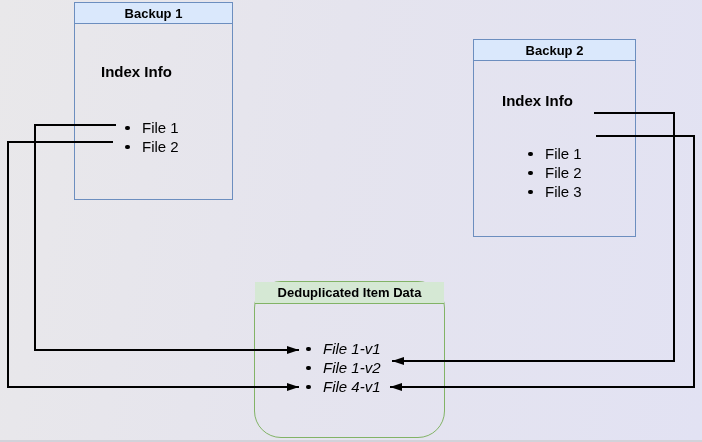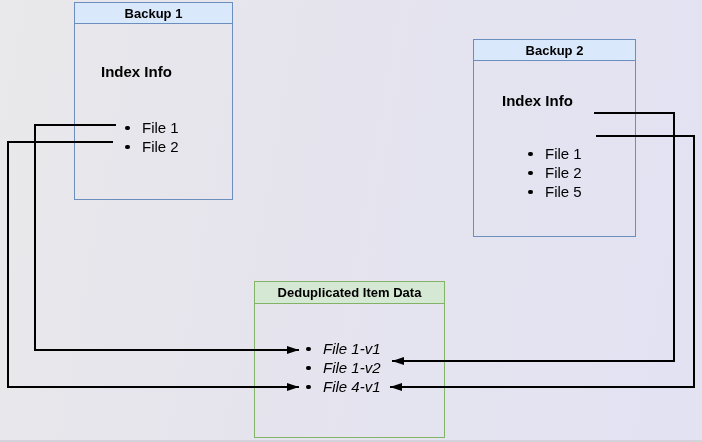--- a/index.html
+++ b/index.html
@@ -70,21 +70,21 @@
   }
   
   #backup1 { left: 74px;  top: 2px;   width: 159px; height: 198px; }
   #backup1 .index-info { left: 26px; top: 60px; }
   #backup1 .file-list  { left: 48px; top: 115px; }
 
   #backup2 { left: 473px; top: 2px;   width: 163px; height: 198px; margin-top: 37px; }
   #backup2 .index-info { left: 28px; top: 52px; }
   #backup2 .file-list  { left: 52px; top: 104px; }
 
-  #dedup   { left: 254px; top: 281px; width: 191px; height: 157px; }
+  #dedup   { left: 254px; top: 281px; width: 191px; height: 157px; border-radius: 27px; }
   #dedup .file-list    { left: 49px; top: 57px; font-style: italic; }
 
   svg.connectors {
     position: absolute;
     left: 0; top: 0;
     width: 702px;
     height: 442px;
     z-index: 5;
     pointer-events: none;
   }
@@ -102,21 +102,21 @@
       <li>File 2</li>
     </ul>
   </div>
 
   <div class="box blue" id="backup2">
     <div class="box-header">Backup 2</div>
     <div class="index-info">Index Info</div>
     <ul class="file-list">
       <li>File 1</li>
       <li>File 2</li>
-      <li>File 5</li>
+      <li>File 3</li>
     </ul>
   </div>
 
   <div class="box green" id="dedup">
     <div class="box-header">Deduplicated Item Data</div>
     <ul class="file-list">
       <li>File 1-v1</li>
       <li>File 1-v2</li>
       <li>File 4-v1</li>
     </ul>

